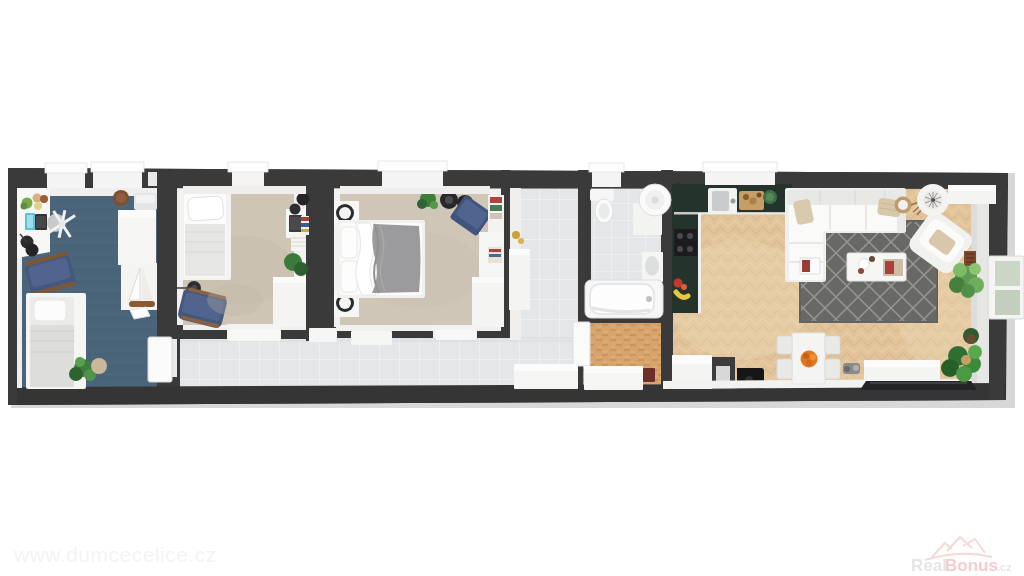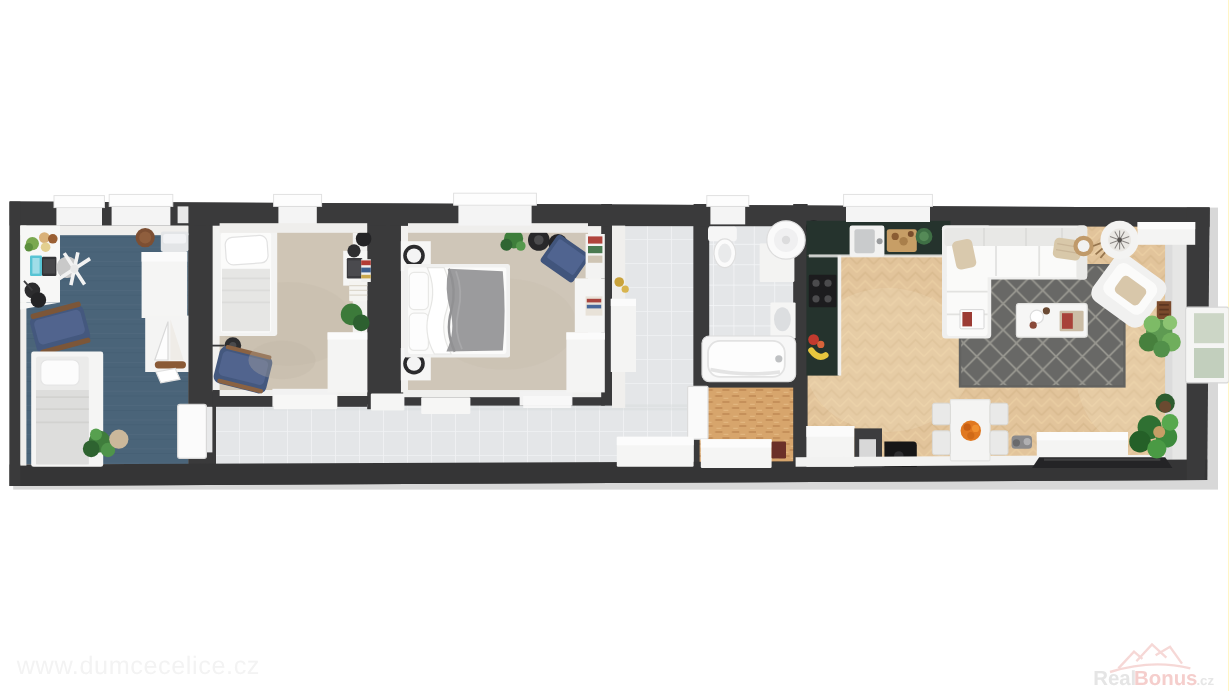--- a/index.html
+++ b/index.html
@@ -1,16 +1,16 @@
 <!DOCTYPE html>
 <html><head>
 <meta charset="utf-8">
 <style>
 html,body{margin:0;padding:0;background:#ffffff;width:1024px;height:576px;overflow:hidden;font-family:"Liberation Sans",sans-serif;}
-#stage{position:relative;width:1024px;height:576px;background:#fde047;}
+#stage{position:relative;width:1024px;height:576px;background:#d946ef;}
 svg{display:block;}
 </style>
 </head>
 <body>
 <div id="stage">
 <svg width="1024" height="576" viewBox="0 0 1024 576">
 <defs>
 <pattern id="tileH" width="20" height="20" patternUnits="userSpaceOnUse">
   <rect width="20" height="20" fill="#e4e6e8"></rect>
   <path d="M20,0 V20 M0,20 H20" stroke="#f1f2f4" stroke-width="1.4" fill="none"></path>

